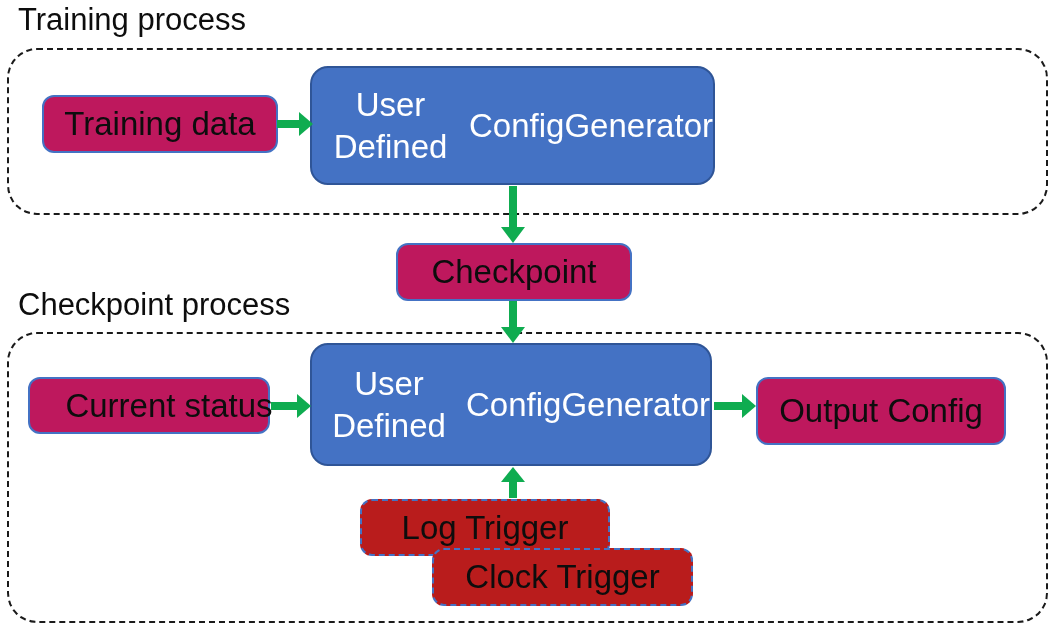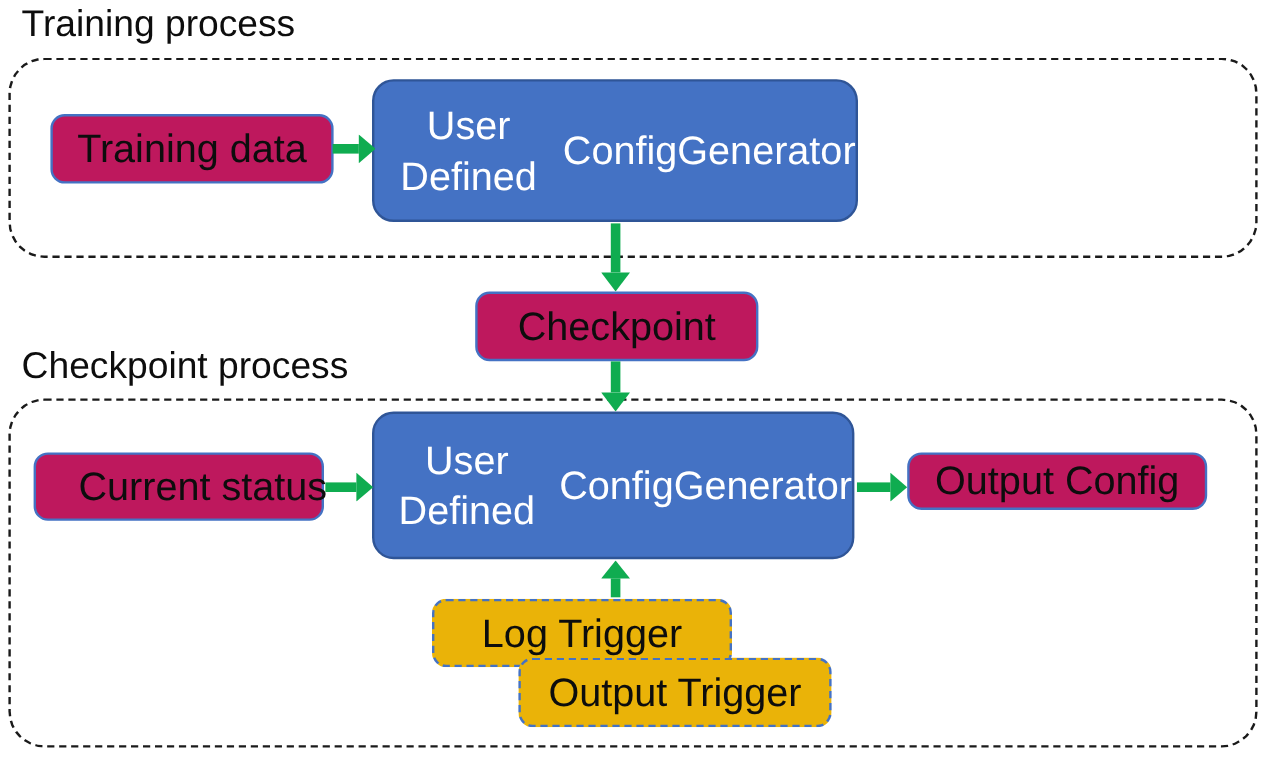--- a/index.html
+++ b/index.html
@@ -63,21 +63,21 @@
     align-items: center;
     justify-content: center;
     font-size: 33px;
     line-height: 42px;
     text-align: center;
     z-index: 3;
   }
 
   .trigger-box {
     position: absolute;
-    background: #eab308;
+    background: #b91c1c;
     border: 2px dashed var(--box-border);
     border-radius: 12px;
     display: flex;
     align-items: center;
     justify-content: center;
     font-size: 33px;
     white-space: nowrap;
   }
 
   .arrow { position: absolute; z-index: 5; }
@@ -136,30 +136,30 @@
   <div class="blue-box" style="left:310px; top:343px; width:402px; height:123px;">
     <span>User Defined</span>
     <span>ConfigGenerator</span>
   </div>
 
   <svg class="arrow" style="left:714px; top:394px;" width="42" height="24" viewBox="0 0 42 24">
     <rect class="fillgreen" x="0" y="8" width="28" height="8"></rect>
     <polygon class="fillgreen" points="28,0 42,12 28,24"></polygon>
   </svg>
 
-  <div class="white-box" style="left:756px; top:377px; width:250px; height:48px;">
+  <div class="white-box" style="left:756px; top:377px; width:250px; height:68px;">
     <span>Output Config</span>
   </div>
 
   <svg class="arrow" style="left:501px; top:467px;" width="24" height="31" viewBox="0 0 24 31">
     <polygon class="fillgreen" points="12,0 0,15 24,15"></polygon>
     <rect class="fillgreen" x="8" y="15" width="8" height="16"></rect>
   </svg>
 
   <div class="trigger-box" style="left:360px; top:499px; width:250px; height:57px; z-index:2;">
     <span>Log Trigger</span>
   </div>
 
   <div class="trigger-box" style="left:432px; top:548px; width:261px; height:58px; z-index:4;">
-    <span>Output Trigger</span>
+    <span>Clock Trigger</span>
   </div>
 
 </div>
 
 </body></html>

